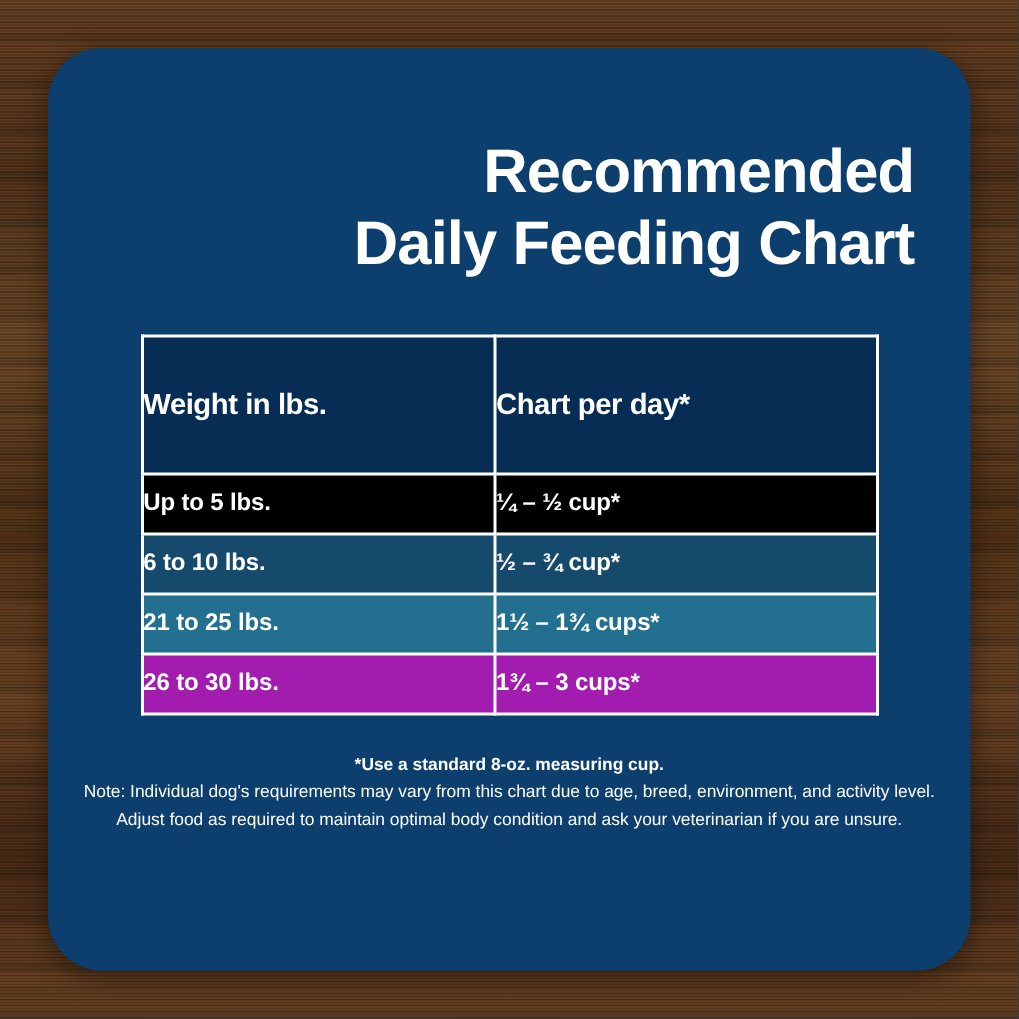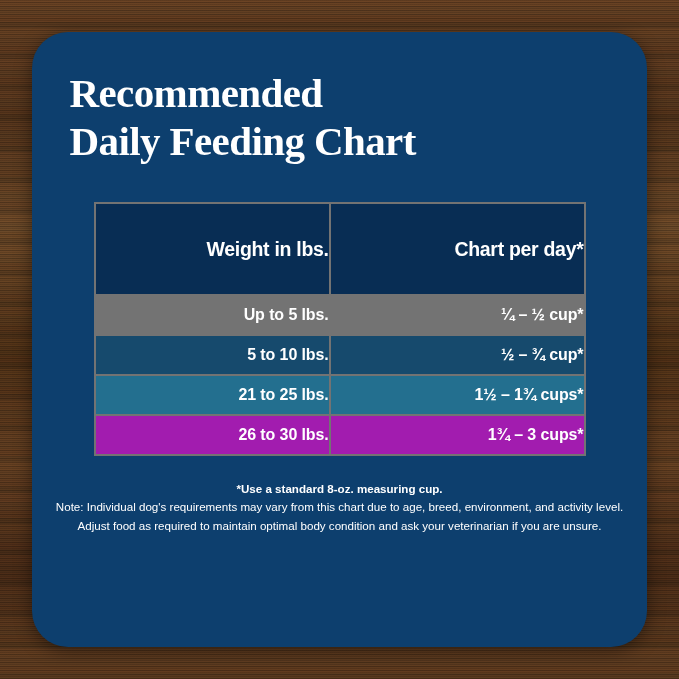--- a/index.html
+++ b/index.html
@@ -62,64 +62,63 @@
     border-radius: 36px;
     box-shadow: 0 4px 18px rgba(0,0,0,0.45);
     display: flex;
     flex-direction: column;
     align-items: center;
     overflow: hidden;
   }
 
   
   #chart-title {
-    margin-top: 38px;
+    margin-top: 59px;
     width: 540px;
-    text-align: left;
+    text-align: right;
     color: #ffffff;
     font-size: 41px;
     line-height: 1.16;
     font-weight: bold;
     letter-spacing: -0.6px;
-    font-family: Liberation Serif, serif;
   }
   #chart-title .title-line { display: block; white-space: nowrap; }
 
   
   #feeding-table {
     margin-top: 37px;
     width: 492px;
     border-collapse: collapse;
     table-layout: fixed;
     border: 2px solid #f2f6f8;
   }
   #feeding-table th,
   #feeding-table td {
-    border: 2px solid #737373;
-    text-align: right;
+    border: 2px solid #ffffff;
+    text-align: left;
     color: #ffffff;
   }
   #feeding-table th {
     background: #082d54;
     height: 92px;
     font-size: 19.5px;
     font-weight: bold;
     letter-spacing: -0.3px;
   }
   #feeding-table td {
     height: 40px;
     font-size: 16px;
     font-weight: bold;
     letter-spacing: -0.1px;
   }
   #feeding-table col.col-weight { width: 48%; }
   #feeding-table col.col-cups   { width: 52%; }
 
   
-  .row-0 td { background: #737373; }
+  .row-0 td { background: #000000; }
   .row-1 td { background: #164a6d; }
   .row-2 td { background: #1b5778; }
   .row-3 td { background: #1f6384; }
   .row-4 td { background: #236f8f; margin-top: 48px; }
   .row-5 td { background: #a21caf; }
 
   
   #footnotes {
     margin-top: 24px;
     width: 580px;
@@ -153,21 +152,21 @@
         <th>Weight in lbs.</th>
         <th>Chart per day*</th>
       </tr>
     </thead>
     <tbody>
       <tr class="row-0">
         <td>Up to 5 lbs.</td>
         <td>¼ – ½ cup*</td>
       </tr>
       <tr class="row-1">
-        <td>5 to 10 lbs.</td>
+        <td>6 to 10 lbs.</td>
         <td>½ – ¾ cup*</td>
       </tr>
       <tr class="row-4">
         <td>21 to 25 lbs.</td>
         <td>1½ – 1¾ cups*</td>
       </tr>
       <tr class="row-5">
         <td>26 to 30 lbs.</td>
         <td>1¾ – 3 cups*</td>
       </tr>

